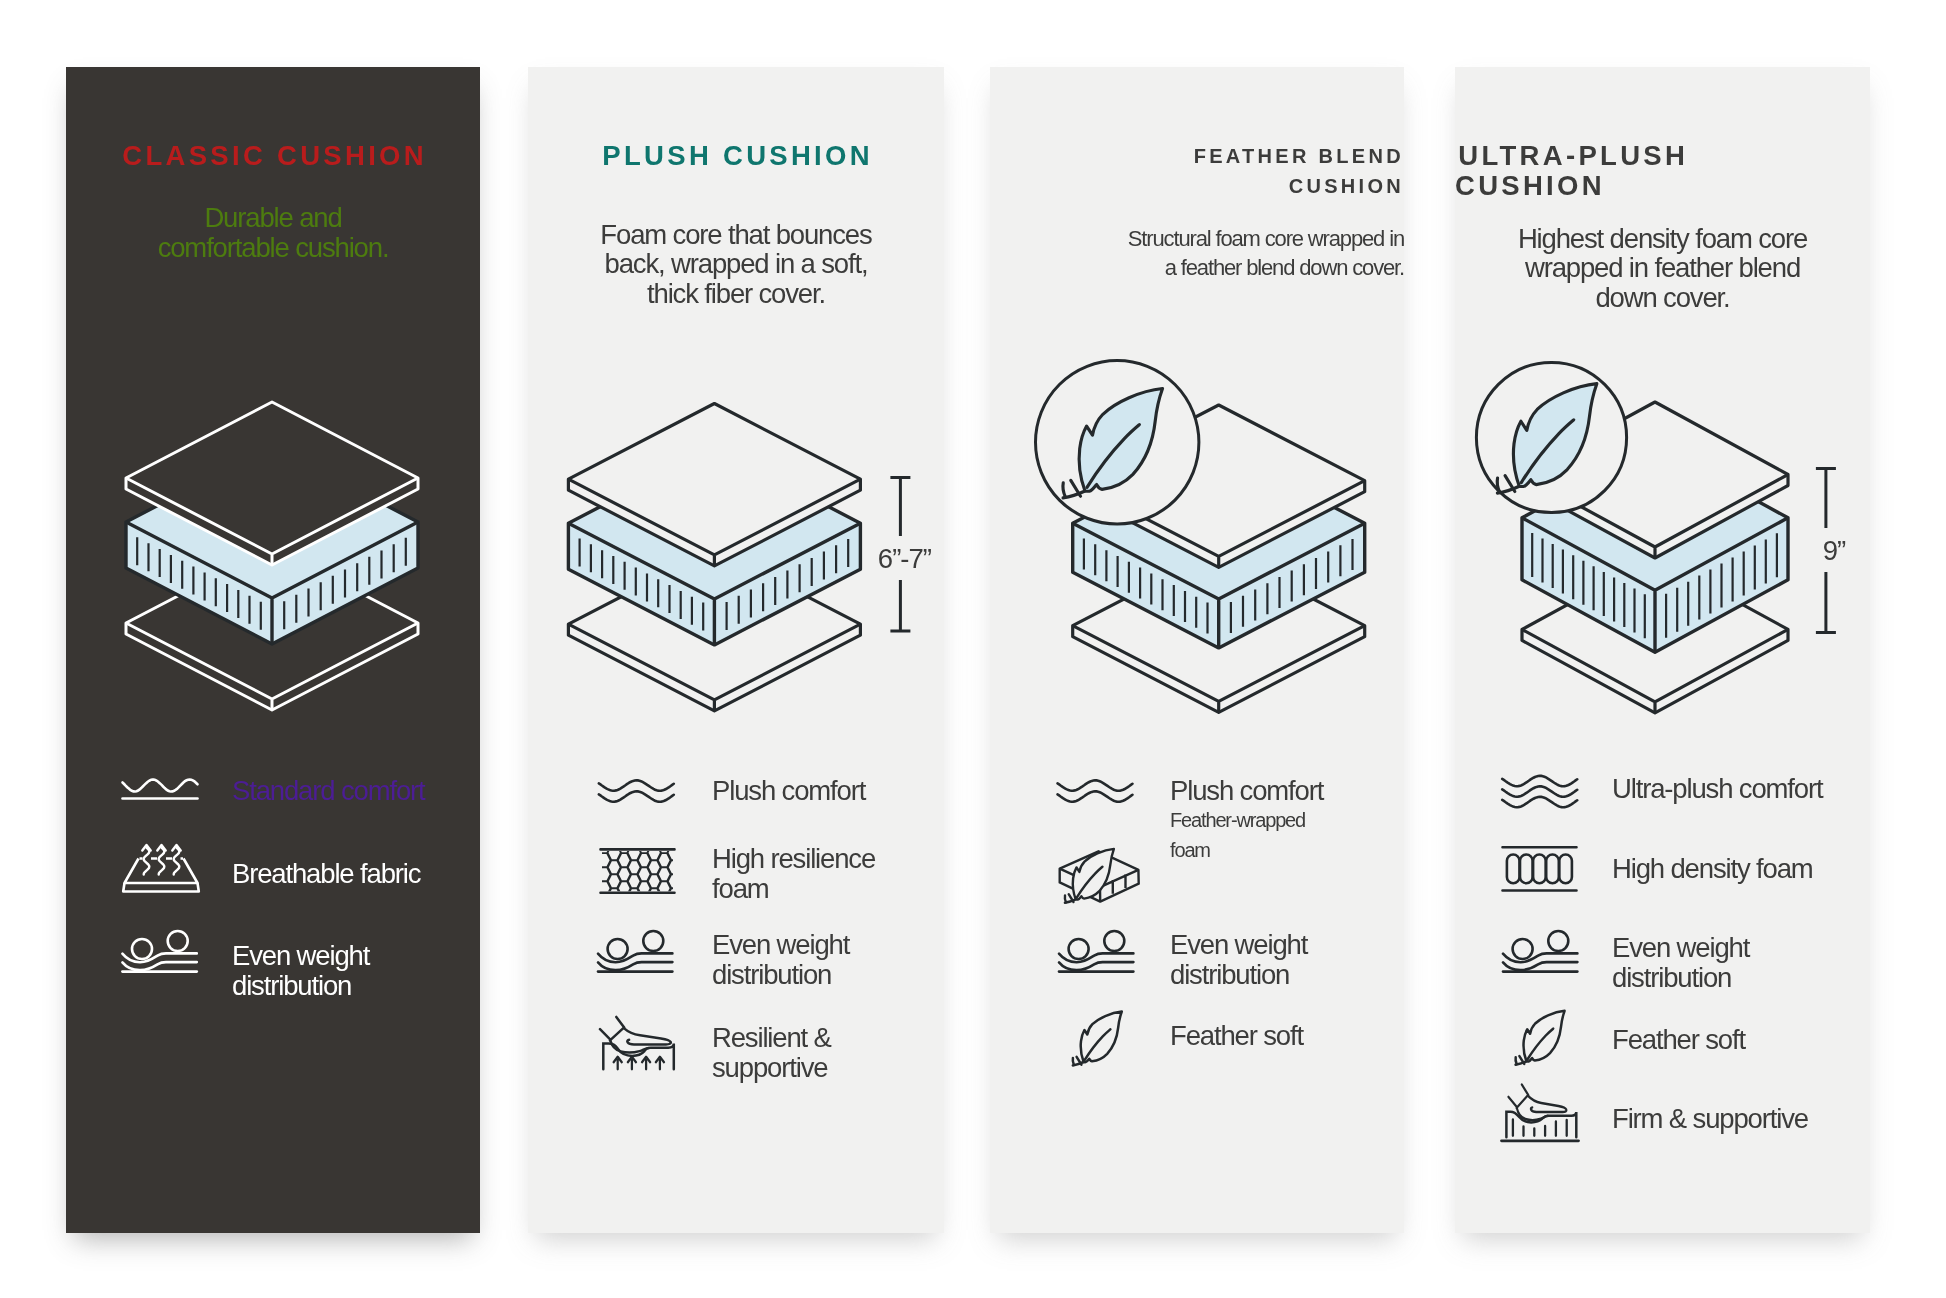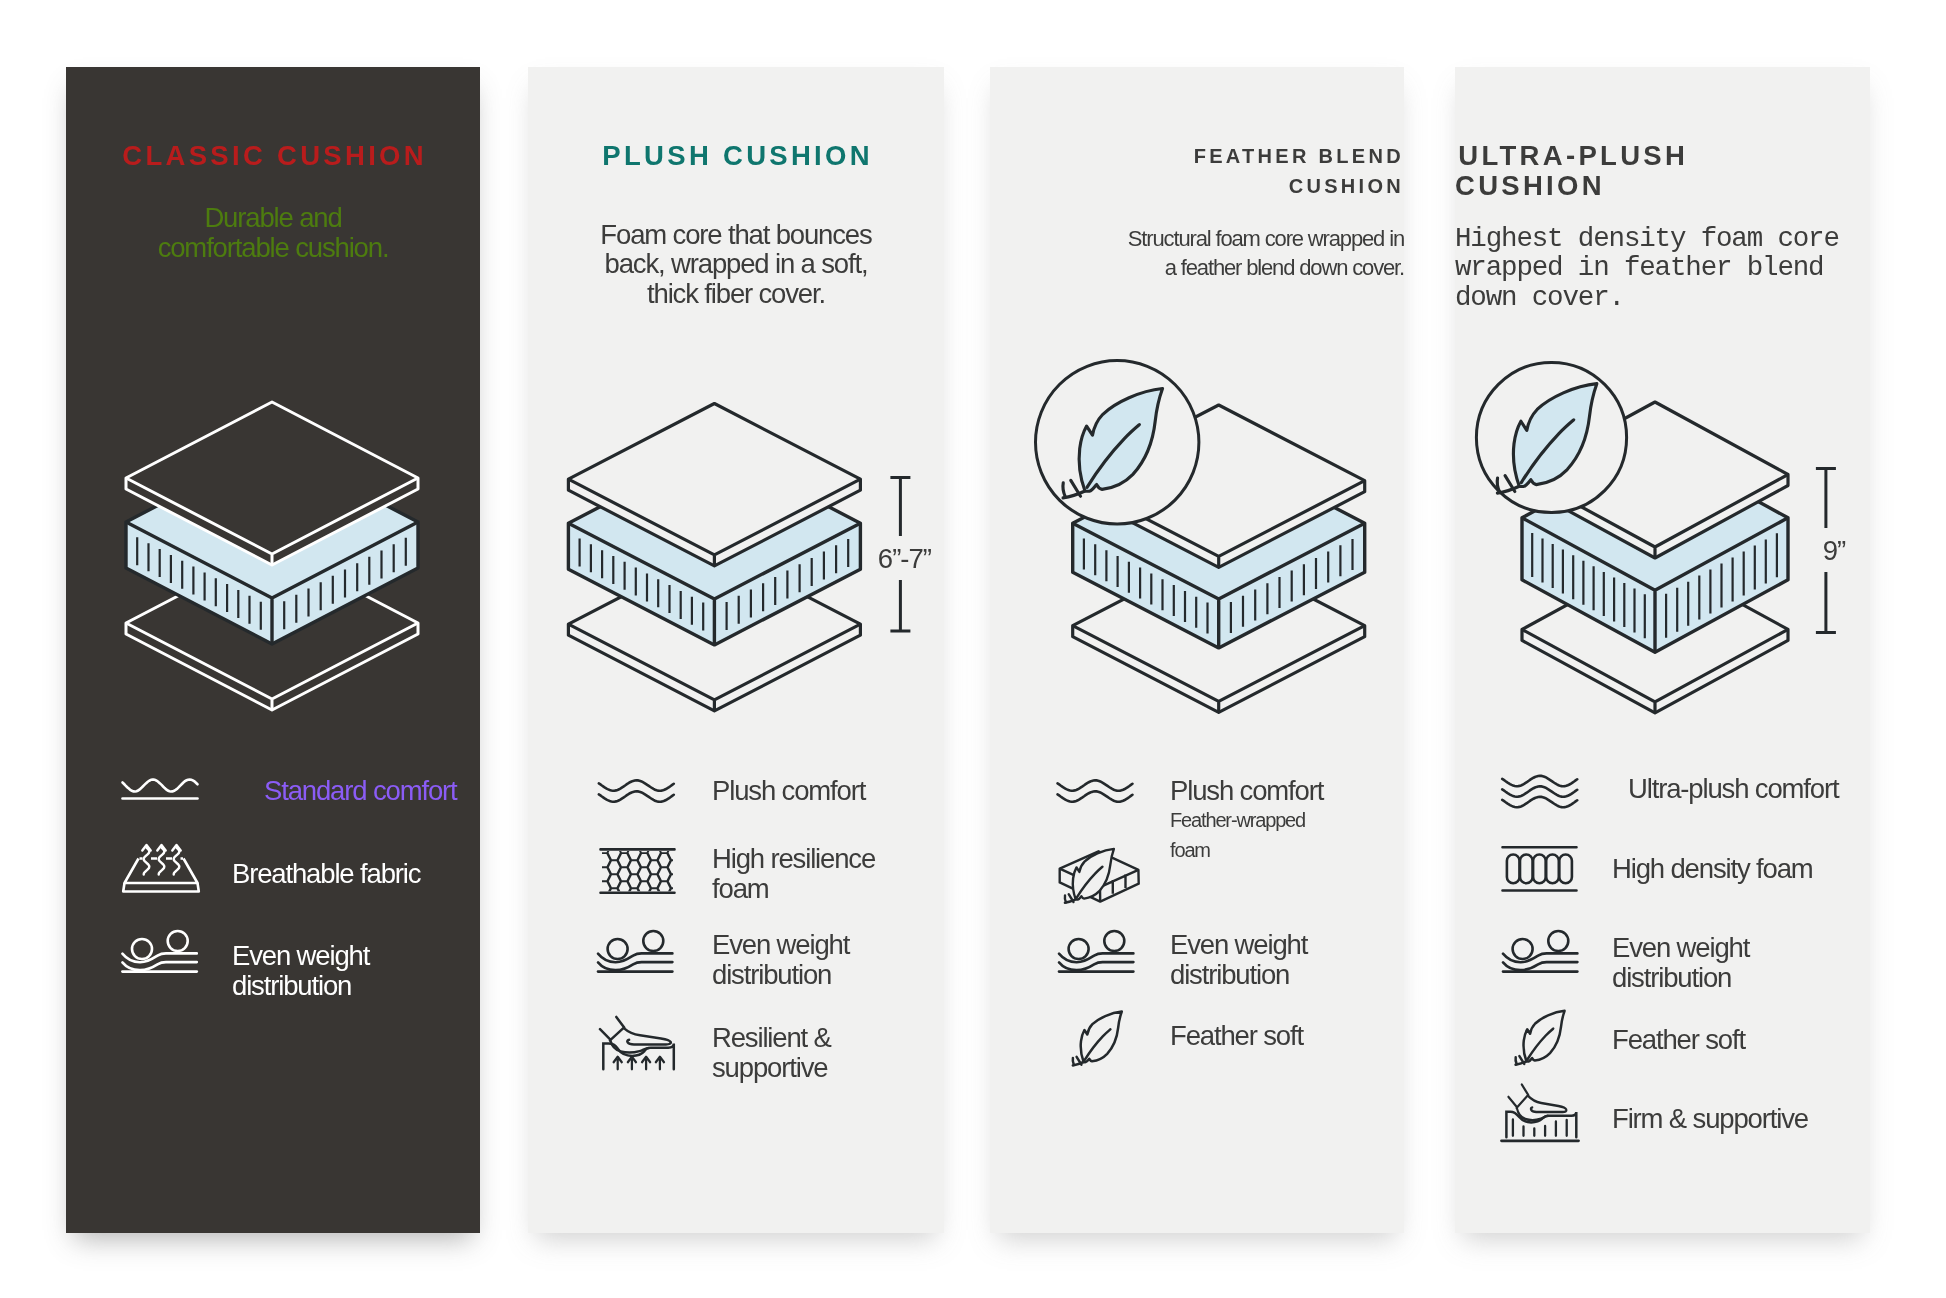--- a/index.html
+++ b/index.html
@@ -4,33 +4,33 @@
 <div class="panel" style="left:528px;width:416px;background:#f1f1f0;box-shadow:0 14px 26px -8px rgba(120,120,120,0.35);"></div>
 <div class="panel" style="left:990px;width:414px;background:#f1f1f0;box-shadow:0 14px 26px -8px rgba(120,120,120,0.35);"></div>
 <div class="panel" style="left:1455px;width:415px;background:#f1f1f0;box-shadow:0 14px 26px -8px rgba(120,120,120,0.35);"></div>
 <div style="position:absolute;left:66px;top:140.5px;width:414px;text-align:center;font-weight:bold;font-size:27.5px;line-height:30.5px;letter-spacing:3.3px;text-indent:3.3px;color:#b91c1c;">CLASSIC CUSHION</div>
 <div style="position:absolute;left:66px;top:203.2px;width:414px;text-align:center;font-size:27.5px;letter-spacing:-1.15px;line-height:29.5px;color:#4d7c0f;">Durable and<br>comfortable cushion.</div>
 <div style="position:absolute;left:528px;top:140.5px;width:416px;text-align:center;font-weight:bold;font-size:27.5px;line-height:30.5px;letter-spacing:3.3px;text-indent:3.3px;color:#0f766e;">PLUSH CUSHION</div>
 <div style="position:absolute;left:528px;top:203.8px;width:416px;text-align:center;font-size:27.5px;letter-spacing:-1.15px;line-height:29.5px;color:#3c3c3b;margin-top:16px;">Foam core that bounces<br>back, wrapped in a soft,<br>thick fiber cover.</div>
 <div style="position:absolute;left:990px;top:140.5px;width:414px;text-align:right;font-weight:bold;font-size:20px;line-height:30.5px;letter-spacing:3.3px;text-indent:3.3px;color:#3c3c3b;">FEATHER BLEND<br>CUSHION</div>
 <div style="position:absolute;left:990px;top:223.8px;width:414px;text-align:right;font-size:22px;letter-spacing:-1.15px;line-height:29.5px;color:#3c3c3b;">Structural foam core wrapped in<br>a feather blend down cover.</div>
 <div style="position:absolute;left:1455px;top:140.5px;width:415px;font-weight:bold;font-size:27.5px;line-height:30.5px;letter-spacing:3.3px;text-indent:3.3px;color:#3c3c3b;">ULTRA-PLUSH<br>CUSHION</div>
-<div style="position:absolute;left:1455px;top:223.8px;width:415px;font-size:27.5px;letter-spacing:-1.15px;line-height:29.5px;color:#3c3c3b;font-family:Liberation Mono, monospace;">Highest density foam core<br>wrapped in feather blend<br>down cover.</div>
-<div style="position:absolute;left:232px;top:776.1px;font-size:27.5px;letter-spacing:-1.15px;line-height:30px;color:#8b5cf6;margin-left:32px;">Standard comfort</div>
+<div style="position:absolute;left:1455px;top:223.8px;width:415px;text-align:center;font-size:27.5px;letter-spacing:-1.15px;line-height:29.5px;color:#3c3c3b;">Highest density foam core<br>wrapped in feather blend<br>down cover.</div>
+<div style="position:absolute;left:232px;top:776.1px;font-size:27.5px;letter-spacing:-1.15px;line-height:30px;color:#4c1d95;">Standard comfort</div>
 <div style="position:absolute;left:232px;top:858.6px;font-size:27.5px;letter-spacing:-1.15px;line-height:30px;color:#ffffff;">Breathable fabric</div>
 <div style="position:absolute;left:232px;top:941.1px;font-size:27.5px;letter-spacing:-1.15px;line-height:30px;color:#ffffff;">Even weight<br>distribution</div>
 <div style="position:absolute;left:712px;top:775.6px;font-size:27.5px;letter-spacing:-1.15px;line-height:30px;color:#3c3c3b;">Plush comfort</div>
 <div style="position:absolute;left:712px;top:844.1px;font-size:27.5px;letter-spacing:-1.15px;line-height:30px;color:#3c3c3b;">High resilience<br>foam</div>
 <div style="position:absolute;left:712px;top:930.1px;font-size:27.5px;letter-spacing:-1.15px;line-height:30px;color:#3c3c3b;">Even weight<br>distribution</div>
 <div style="position:absolute;left:712px;top:1023.1px;font-size:27.5px;letter-spacing:-1.15px;line-height:30px;color:#3c3c3b;">Resilient &amp;<br>supportive</div>
 <div style="position:absolute;left:1170px;top:775.6px;font-size:27.5px;letter-spacing:-1.15px;line-height:30px;color:#3c3c3b;">Plush comfort</div>
 <div style="position:absolute;left:1170px;top:805px;font-size:20px;letter-spacing:-1.15px;line-height:30px;color:#3c3c3b;">Feather-wrapped<br>foam</div>
 <div style="position:absolute;left:1170px;top:930.1px;font-size:27.5px;letter-spacing:-1.15px;line-height:30px;color:#3c3c3b;">Even weight<br>distribution</div>
 <div style="position:absolute;left:1170px;top:1021.1px;font-size:27.5px;letter-spacing:-1.15px;line-height:30px;color:#3c3c3b;">Feather soft</div>
-<div style="position:absolute;left:1612px;top:774.1px;font-size:27.5px;letter-spacing:-1.15px;line-height:30px;color:#3c3c3b;margin-left:16px;">Ultra-plush comfort</div>
+<div style="position:absolute;left:1612px;top:774.1px;font-size:27.5px;letter-spacing:-1.15px;line-height:30px;color:#3c3c3b;">Ultra-plush comfort</div>
 <div style="position:absolute;left:1612px;top:853.6px;font-size:27.5px;letter-spacing:-1.15px;line-height:30px;color:#3c3c3b;">High density foam</div>
 <div style="position:absolute;left:1612px;top:933.1px;font-size:27.5px;letter-spacing:-1.15px;line-height:30px;color:#3c3c3b;">Even weight<br>distribution</div>
 <div style="position:absolute;left:1612px;top:1025.1px;font-size:27.5px;letter-spacing:-1.15px;line-height:30px;color:#3c3c3b;">Feather soft</div>
 <div style="position:absolute;left:1612px;top:1103.6px;font-size:27.5px;letter-spacing:-1.15px;line-height:30px;color:#3c3c3b;">Firm &amp; supportive</div>
 <svg width="1946" height="1298" style="position:absolute;left:0;top:0;">
     <path d="M272,547 L418,623 L418,634 L272,710 L126,634 L126,623 Z" fill="#393633" stroke="#ffffff" stroke-width="3.0" stroke-linejoin="round"></path>
     <path d="M126,623 L272,699 L418,623 M272,699 L272,710" fill="none" stroke="#ffffff" stroke-width="3.0" stroke-linejoin="round"></path>
     <path d="M272,446 L418,522 L418,568 L272,644 L126,568 L126,522 Z" fill="#d2e7f0" stroke="#24292c" stroke-width="3.4" stroke-linejoin="round"></path>
     <path d="M126,522 L272,598 L418,522 M272,598 L272,644" fill="none" stroke="#24292c" stroke-width="3.4" stroke-linejoin="round"></path>
     <path d="M137.2,537.3 L137.2,565.3 M148.5,543.2 L148.5,571.2 M159.7,549.0 L159.7,577.0 M170.9,554.9 L170.9,582.9 M182.2,560.7 L182.2,588.7 M193.4,566.6 L193.4,594.6 M204.6,572.4 L204.6,600.4 M215.8,578.3 L215.8,606.3 M227.1,584.1 L227.1,612.1 M238.3,590.0 L238.3,618.0 M249.5,595.8 L249.5,623.8 M260.8,601.7 L260.8,629.7 M284.2,601.2 L284.2,629.2 M296.3,594.8 L296.3,622.8 M308.5,588.5 L308.5,616.5 M320.7,582.2 L320.7,610.2 M332.8,575.8 L332.8,603.8 M345.0,569.5 L345.0,597.5 M357.2,563.2 L357.2,591.2 M369.3,556.8 L369.3,584.8 M381.5,550.5 L381.5,578.5 M393.7,544.2 L393.7,572.2 M405.8,537.8 L405.8,565.8" fill="none" stroke="#24292c" stroke-width="2.2"></path>

